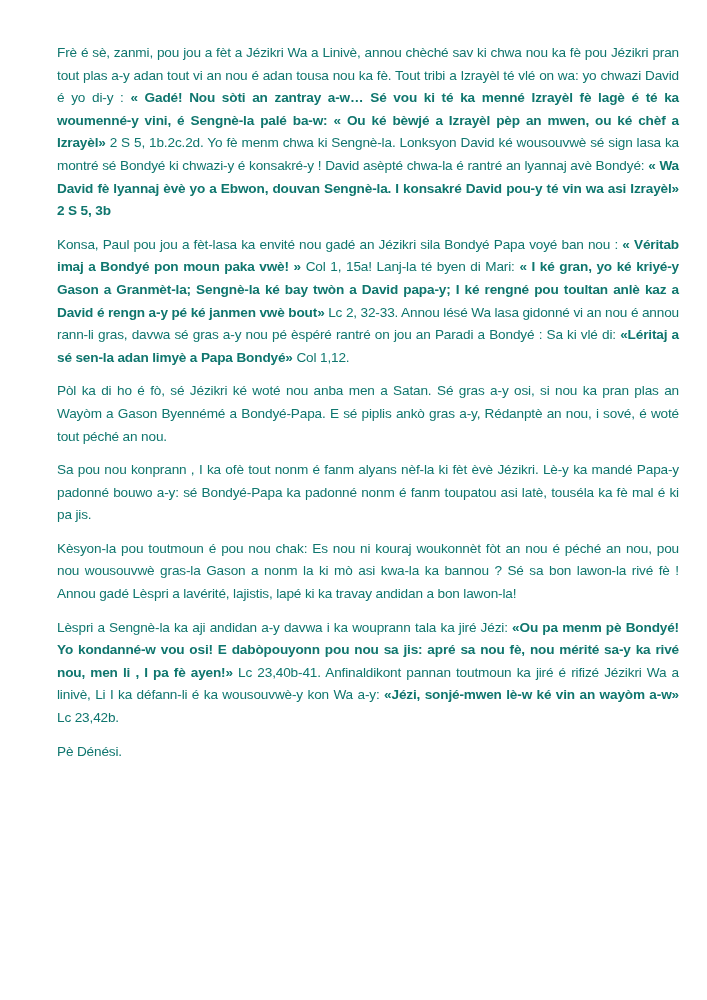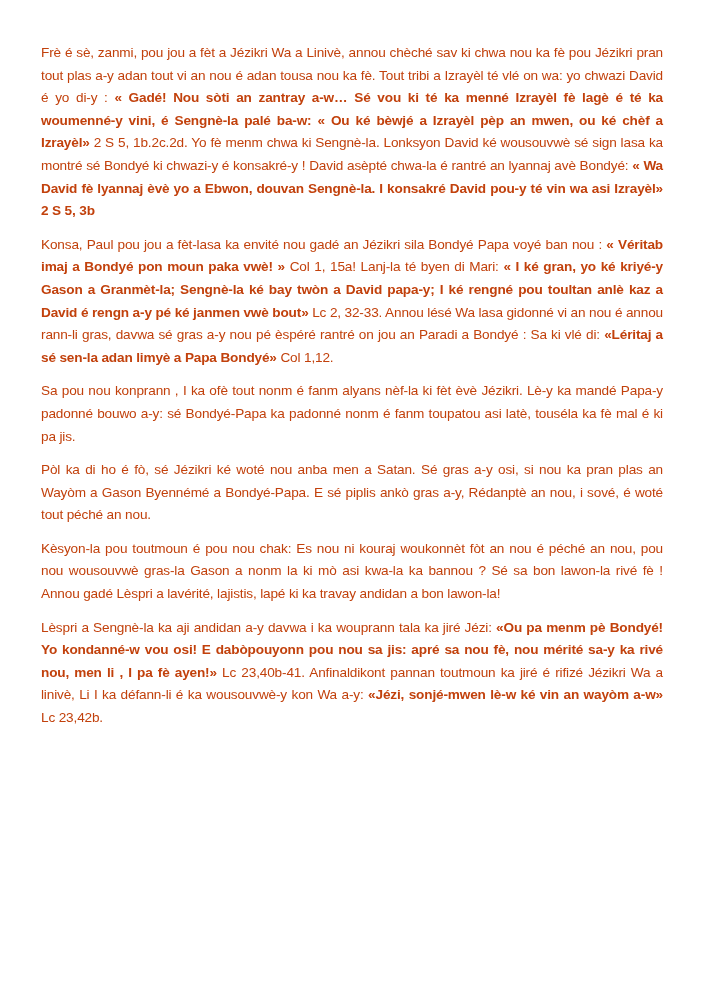--- a/index.html
+++ b/index.html
@@ -1,41 +1,42 @@
 <!DOCTYPE html>
 <html><head>
 <meta charset="utf-8">
 <style>
   html, body { margin: 0; padding: 0; background: #ffffff; }
   body { width: 707px; height: 1000px; overflow: hidden; position: relative; }
   .page {
-    position: absolute; left: 41px; top: 42px; width: 622px;
+    position: absolute; left: 57px; top: 42px; width: 622px;
     font-family: "Liberation Sans", sans-serif;
-    font-size: 13.6px; line-height: 22.6px; color: #c2410c;
+    font-size: 13.6px; line-height: 22.6px; color: #0f766e;
     letter-spacing: -0.15px;
   }
   .para { margin: 0 0 11px 0; text-align: justify; }
   .para b { font-weight: bold; }
   .sig { margin: 0; }
 </style>
 </head>
 <body>
 
 <div class="page">
   <p class="para">
     <span>Frè é sè, zanmi, pou jou a fèt a Jézikri Wa a Linivè, annou chèché sav ki chwa nou ka fè pou Jézikri pran tout plas a-y adan tout vi an nou é adan tousa nou ka fè. Tout tribi a Izrayèl té vlé on wa: yo chwazi David é yo di-y : </span><b>« Gadé! Nou sòti an  zantray a-w… Sé vou ki té ka menné Izrayèl fè lagè é té ka woumenné-y vini, é Sengnè-la palé ba-w: « Ou ké bèwjé a Izrayèl pèp an mwen, ou ké chèf a Izrayèl»</b><span> 2 S 5, 1b.2c.2d.  Yo fè menm chwa ki Sengnè-la. Lonksyon David ké wousouvwè sé sign lasa ka montré sé Bondyé ki chwazi-y é konsakré-y ! David asèpté chwa-la é rantré an lyannaj avè Bondyé: </span><b>« Wa David fè lyannaj èvè yo a Ebwon, douvan Sengnè-la. I konsakré  David pou-y té vin wa asi Izrayèl» 2 S 5, 3b</b>
   </p>
   <p class="para">
     <span>Konsa, Paul pou jou a fèt-lasa ka envité nou gadé an Jézikri sila Bondyé Papa voyé ban nou : </span><b>« Véritab imaj a Bondyé pon moun paka vwè! »</b><span> Col 1, 15a! Lanj-la té byen di Mari:  </span><b>« I ké gran, yo ké kriyé-y Gason a Granmèt-la; Sengnè-la ké bay twòn a David papa-y; I ké rengné pou toultan anlè kaz a David é rengn a-y pé ké janmen vwè bout»</b><span> Lc 2, 32-33. Annou lésé Wa lasa gidonné vi an nou é annou rann-li gras, davwa sé gras a-y nou pé èspéré rantré on jou an  Paradi a Bondyé : Sa ki vlé di: </span><b>«Léritaj a sé sen-la  adan limyè a Papa Bondyé»</b><span> Col 1,12.</span>
   </p>
   <p class="para">
-    <span>Sa pou nou  konprann , I ka ofè tout nonm é fanm alyans nèf-la ki fèt èvè Jézikri. Lè-y ka mandé Papa-y padonné bouwo a-y: sé Bondyé-Papa ka padonné nonm é fanm toupatou asi latè, touséla ka fè mal é ki pa jis.</span>
+    <span>Pòl ka di ho é fò, sé Jézikri ké woté nou anba men a Satan. Sé gras a-y osi, si nou ka pran plas an Wayòm a Gason Byennémé a Bondyé-Papa. E sé piplis ankò gras a-y, Rédanptè an nou, i sové,  é woté tout péché an nou.</span>
   </p>
   <p class="para">
-    <span>Pòl ka di ho é fò, sé Jézikri ké woté nou anba men a Satan. Sé gras a-y osi, si nou ka pran plas an Wayòm a Gason Byennémé a Bondyé-Papa. E sé piplis ankò gras a-y, Rédanptè an nou, i sové,  é woté tout péché an nou.</span>
+    <span>Sa pou nou  konprann , I ka ofè tout nonm é fanm alyans nèf-la ki fèt èvè Jézikri. Lè-y ka mandé Papa-y padonné bouwo a-y: sé Bondyé-Papa ka padonné nonm é fanm toupatou asi latè, touséla ka fè mal é ki pa jis.</span>
   </p>
   <p class="para">
     <span>Kèsyon-la pou toutmoun  é pou nou chak: Es nou ni kouraj woukonnèt fòt an nou é péché an nou, pou nou wousouvwè gras-la Gason a nonm la ki mò asi kwa-la ka bannou ? Sé sa bon lawon-la rivé fè ! Annou gadé Lèspri a lavérité, lajistis, lapé ki ka travay andidan a bon  lawon-la!</span>
   </p>
   <p class="para">
     <span>Lèspri a Sengnè-la ka aji andidan a-y davwa i ka wouprann tala ka jiré Jézi: </span><b>«Ou pa menm pè Bondyé! Yo kondanné-w vou osi! E dabòpouyonn pou nou sa jis: apré sa nou fè, nou mérité sa-y ka rivé nou, men li , I pa fè ayen!»</b><span> Lc 23,40b-41. Anfinaldikont pannan toutmoun ka jiré é rifizé Jézikri Wa a linivè, Li I ka défann-li é ka wousouvwè-y kon Wa a-y: </span><b>«Jézi, sonjé-mwen lè-w ké vin an wayòm a-w»</b><span> Lc 23,42b.</span>
   </p>
+  <p class="para sig">Pè Dénési.</p>
 </div>
 
 </body></html>

